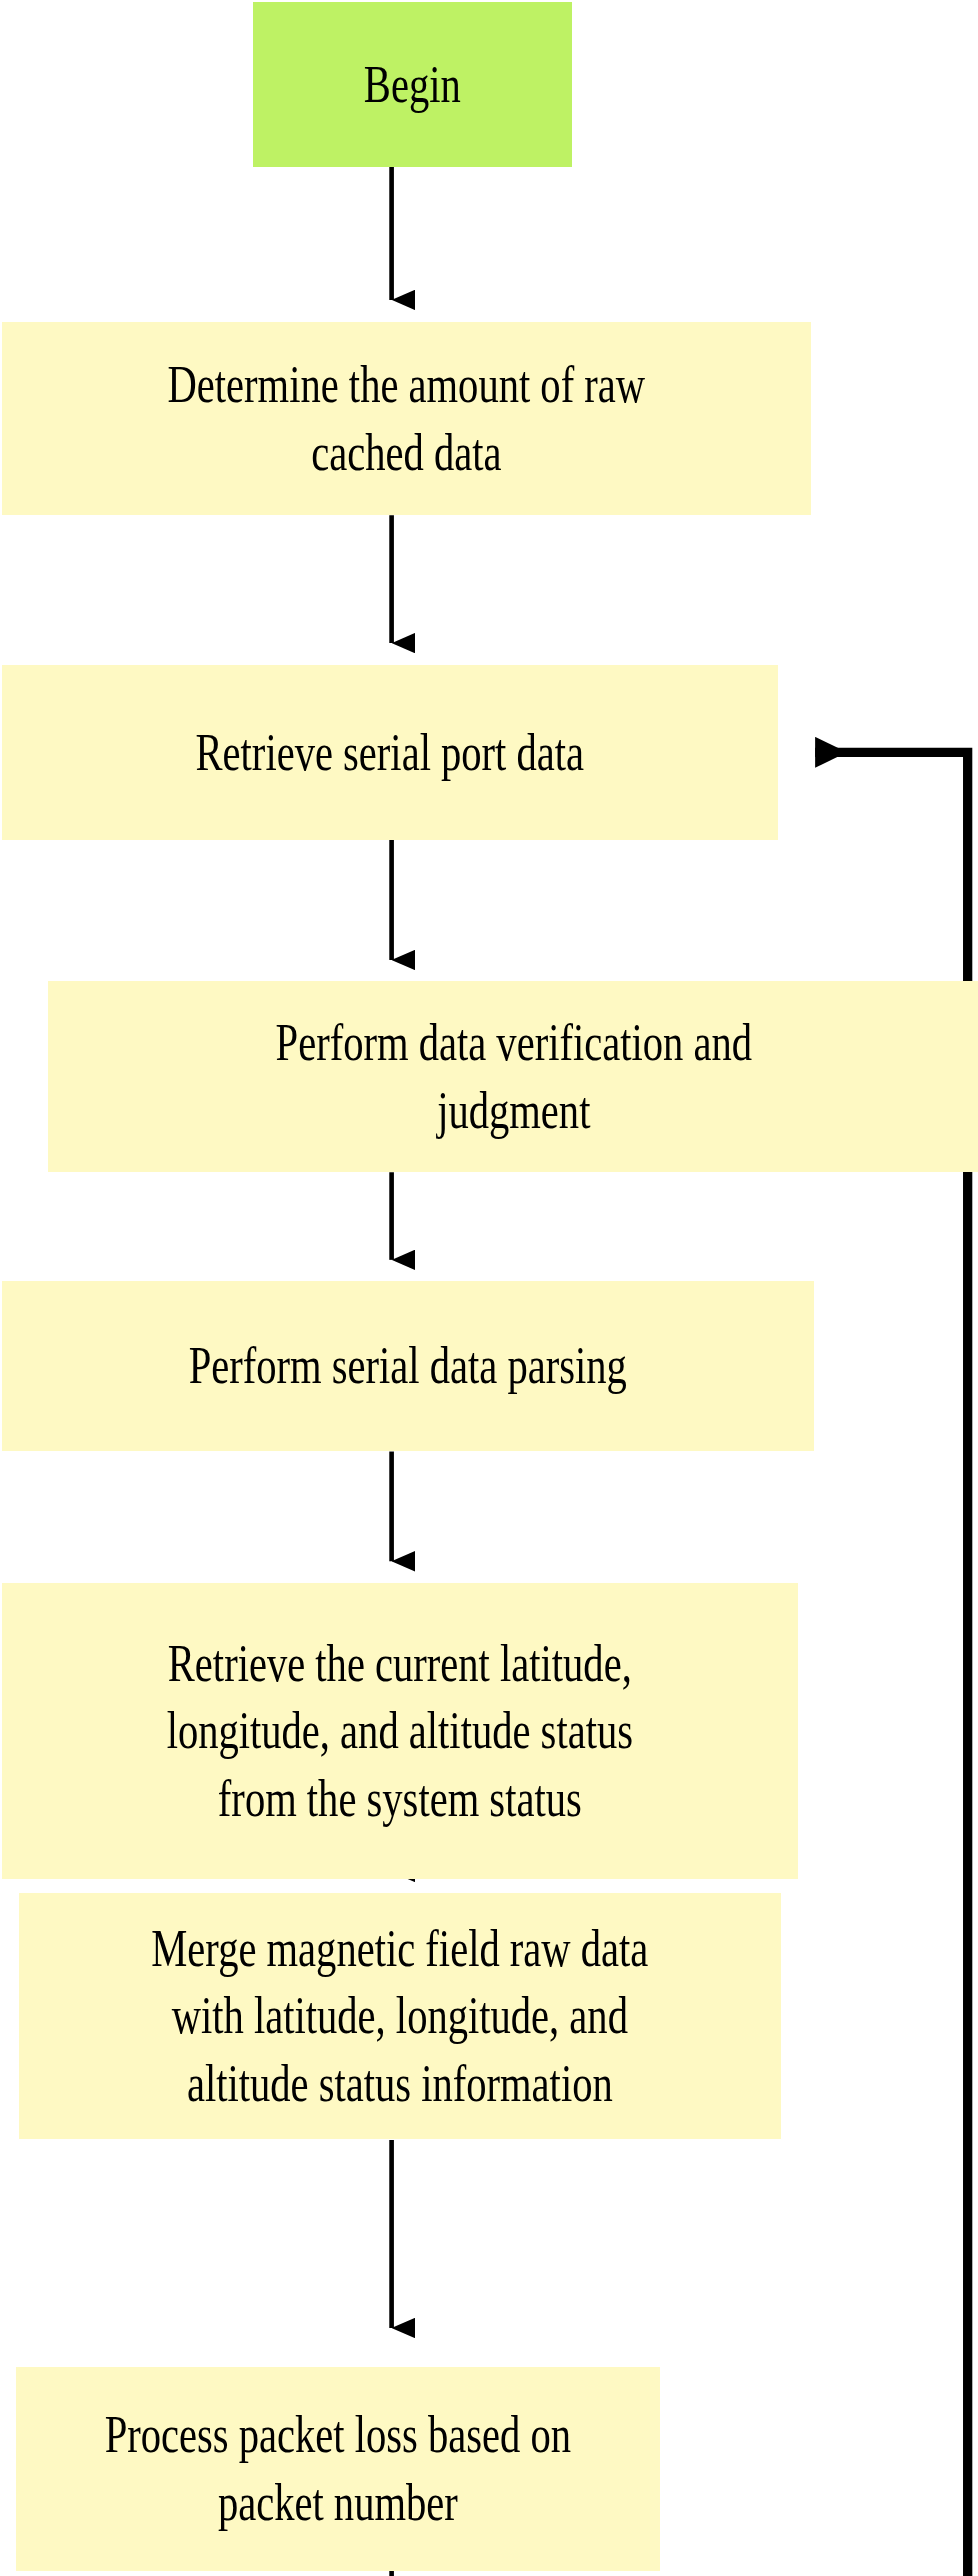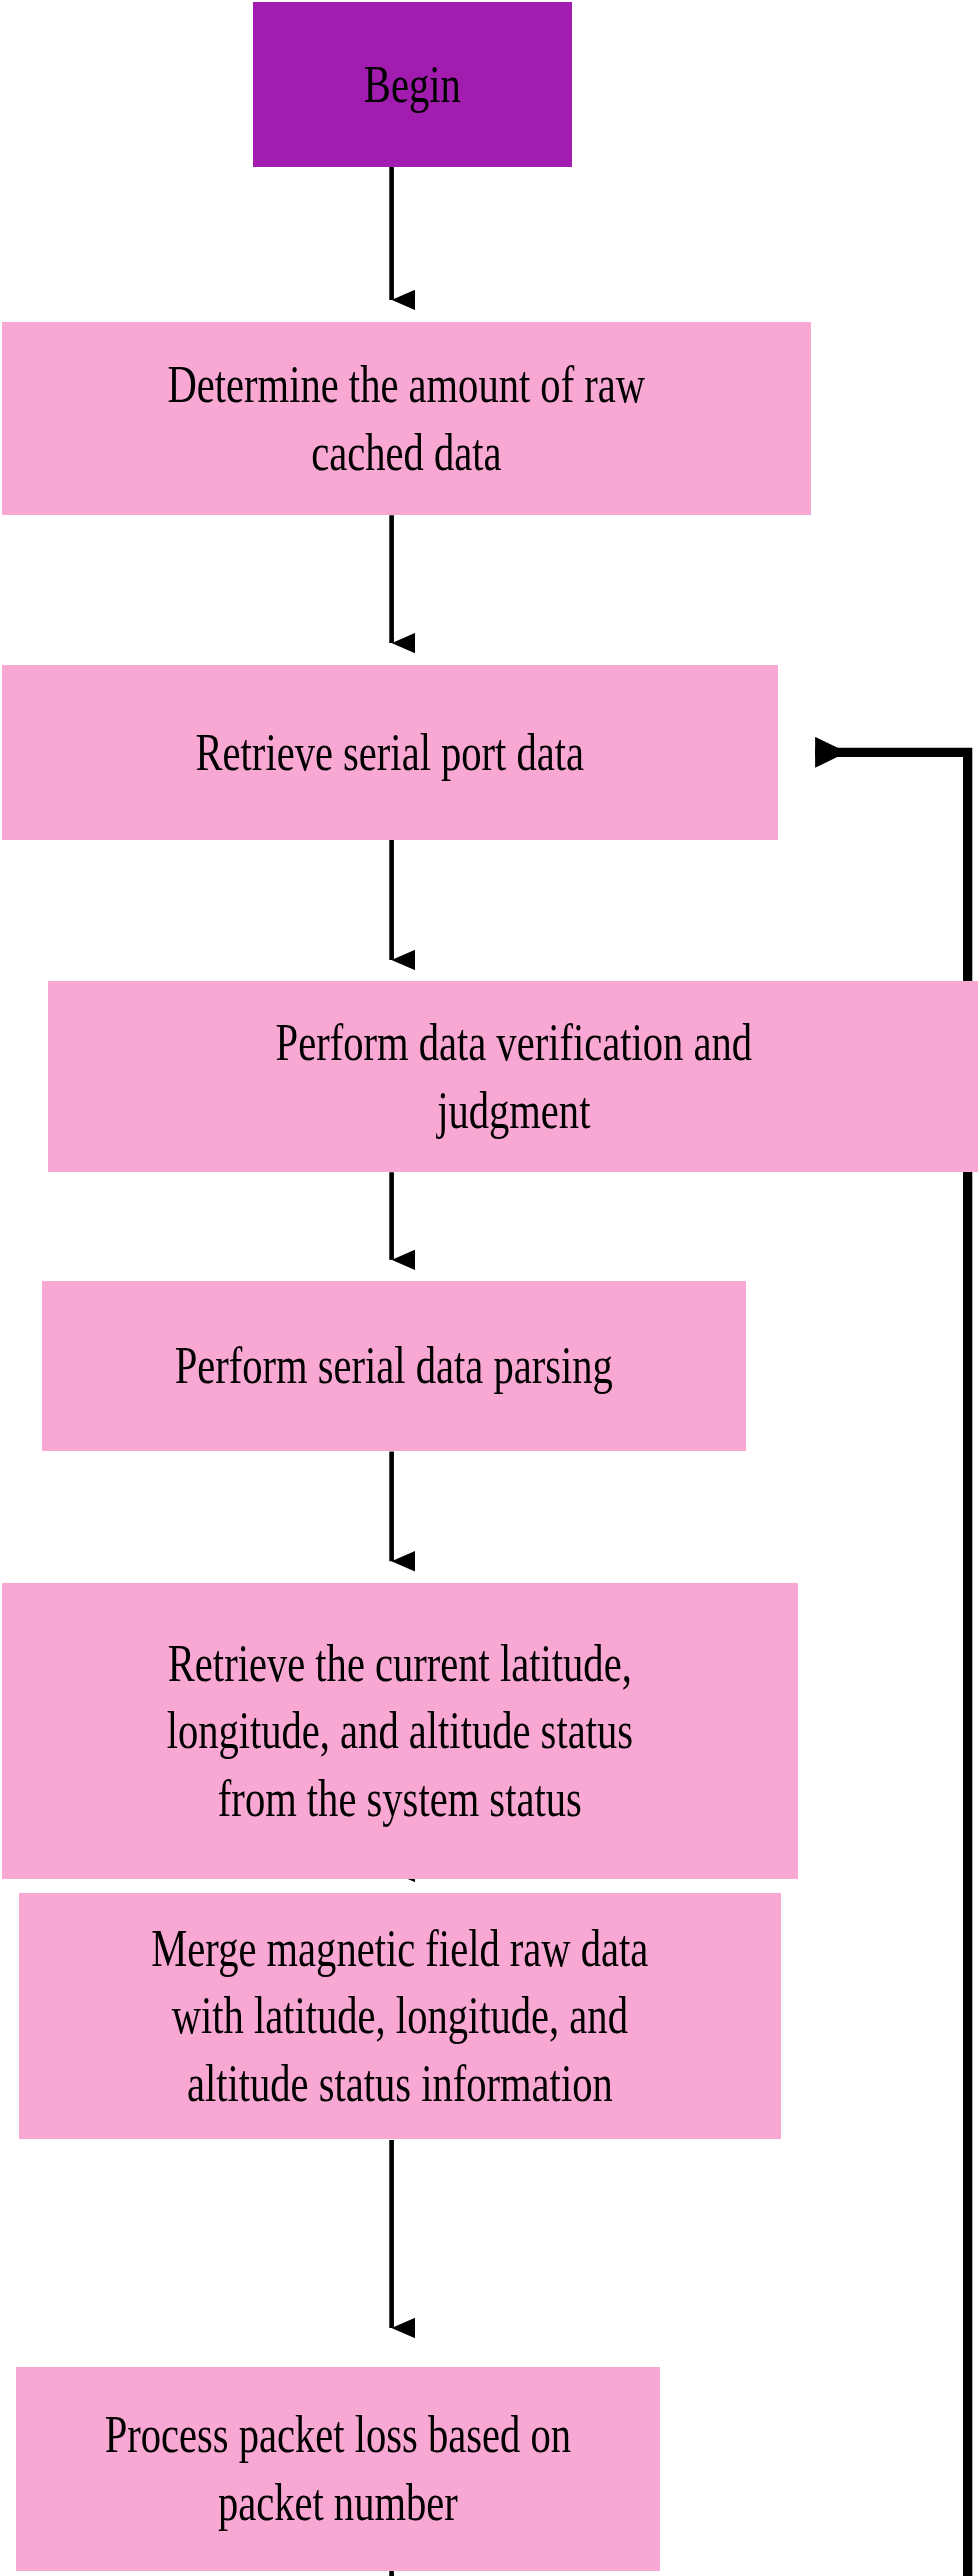--- a/index.html
+++ b/index.html
@@ -34,24 +34,24 @@
   .node .node-label {
     display: block;
     width: 100%;
     white-space: pre-line;
     font-size: 52px;
     
     transform: scaleX(0.78);
     transform-origin: center center;
   }
   .node.terminator {
-    background: #a21caf;
+    background: #bef264;
   }
   .node.process {
-    background: #f9a8d4;
+    background: #fef9c3;
   }
   .edge-svg {
     position: absolute;
     left: 0;
     top: 0;
     width: 979px;
     height: 3289px;
     pointer-events: none;
   }
 </style>
@@ -102,21 +102,21 @@
 
   <div class="node process" style="left:1.5px; top:665px; width:776px; height:175px;">
     <span class="node-label">Retrieve serial port data</span>
   </div>
 
   <div class="node process" style="left:15px; top:981px; width:932px; height:191px;margin-left:33px;">
     <span class="node-label">Perform data verification and
 judgment</span>
   </div>
 
-  <div class="node process" style="left:1.5px; top:1281px; width:704px; height:170px;margin-left:40px;">
+  <div class="node process" style="left:1.5px; top:1281px; width:812px; height:170px;">
     <span class="node-label">Perform serial data parsing</span>
   </div>
 
   <div class="node process" style="left:1.5px; top:1583px; width:796px; height:296px;">
     <span class="node-label">Retrieve the current latitude,
 longitude, and altitude status
 from the system status</span>
   </div>
 
   <div class="node process" style="left:19px; top:1893px; width:762px; height:246px;">

